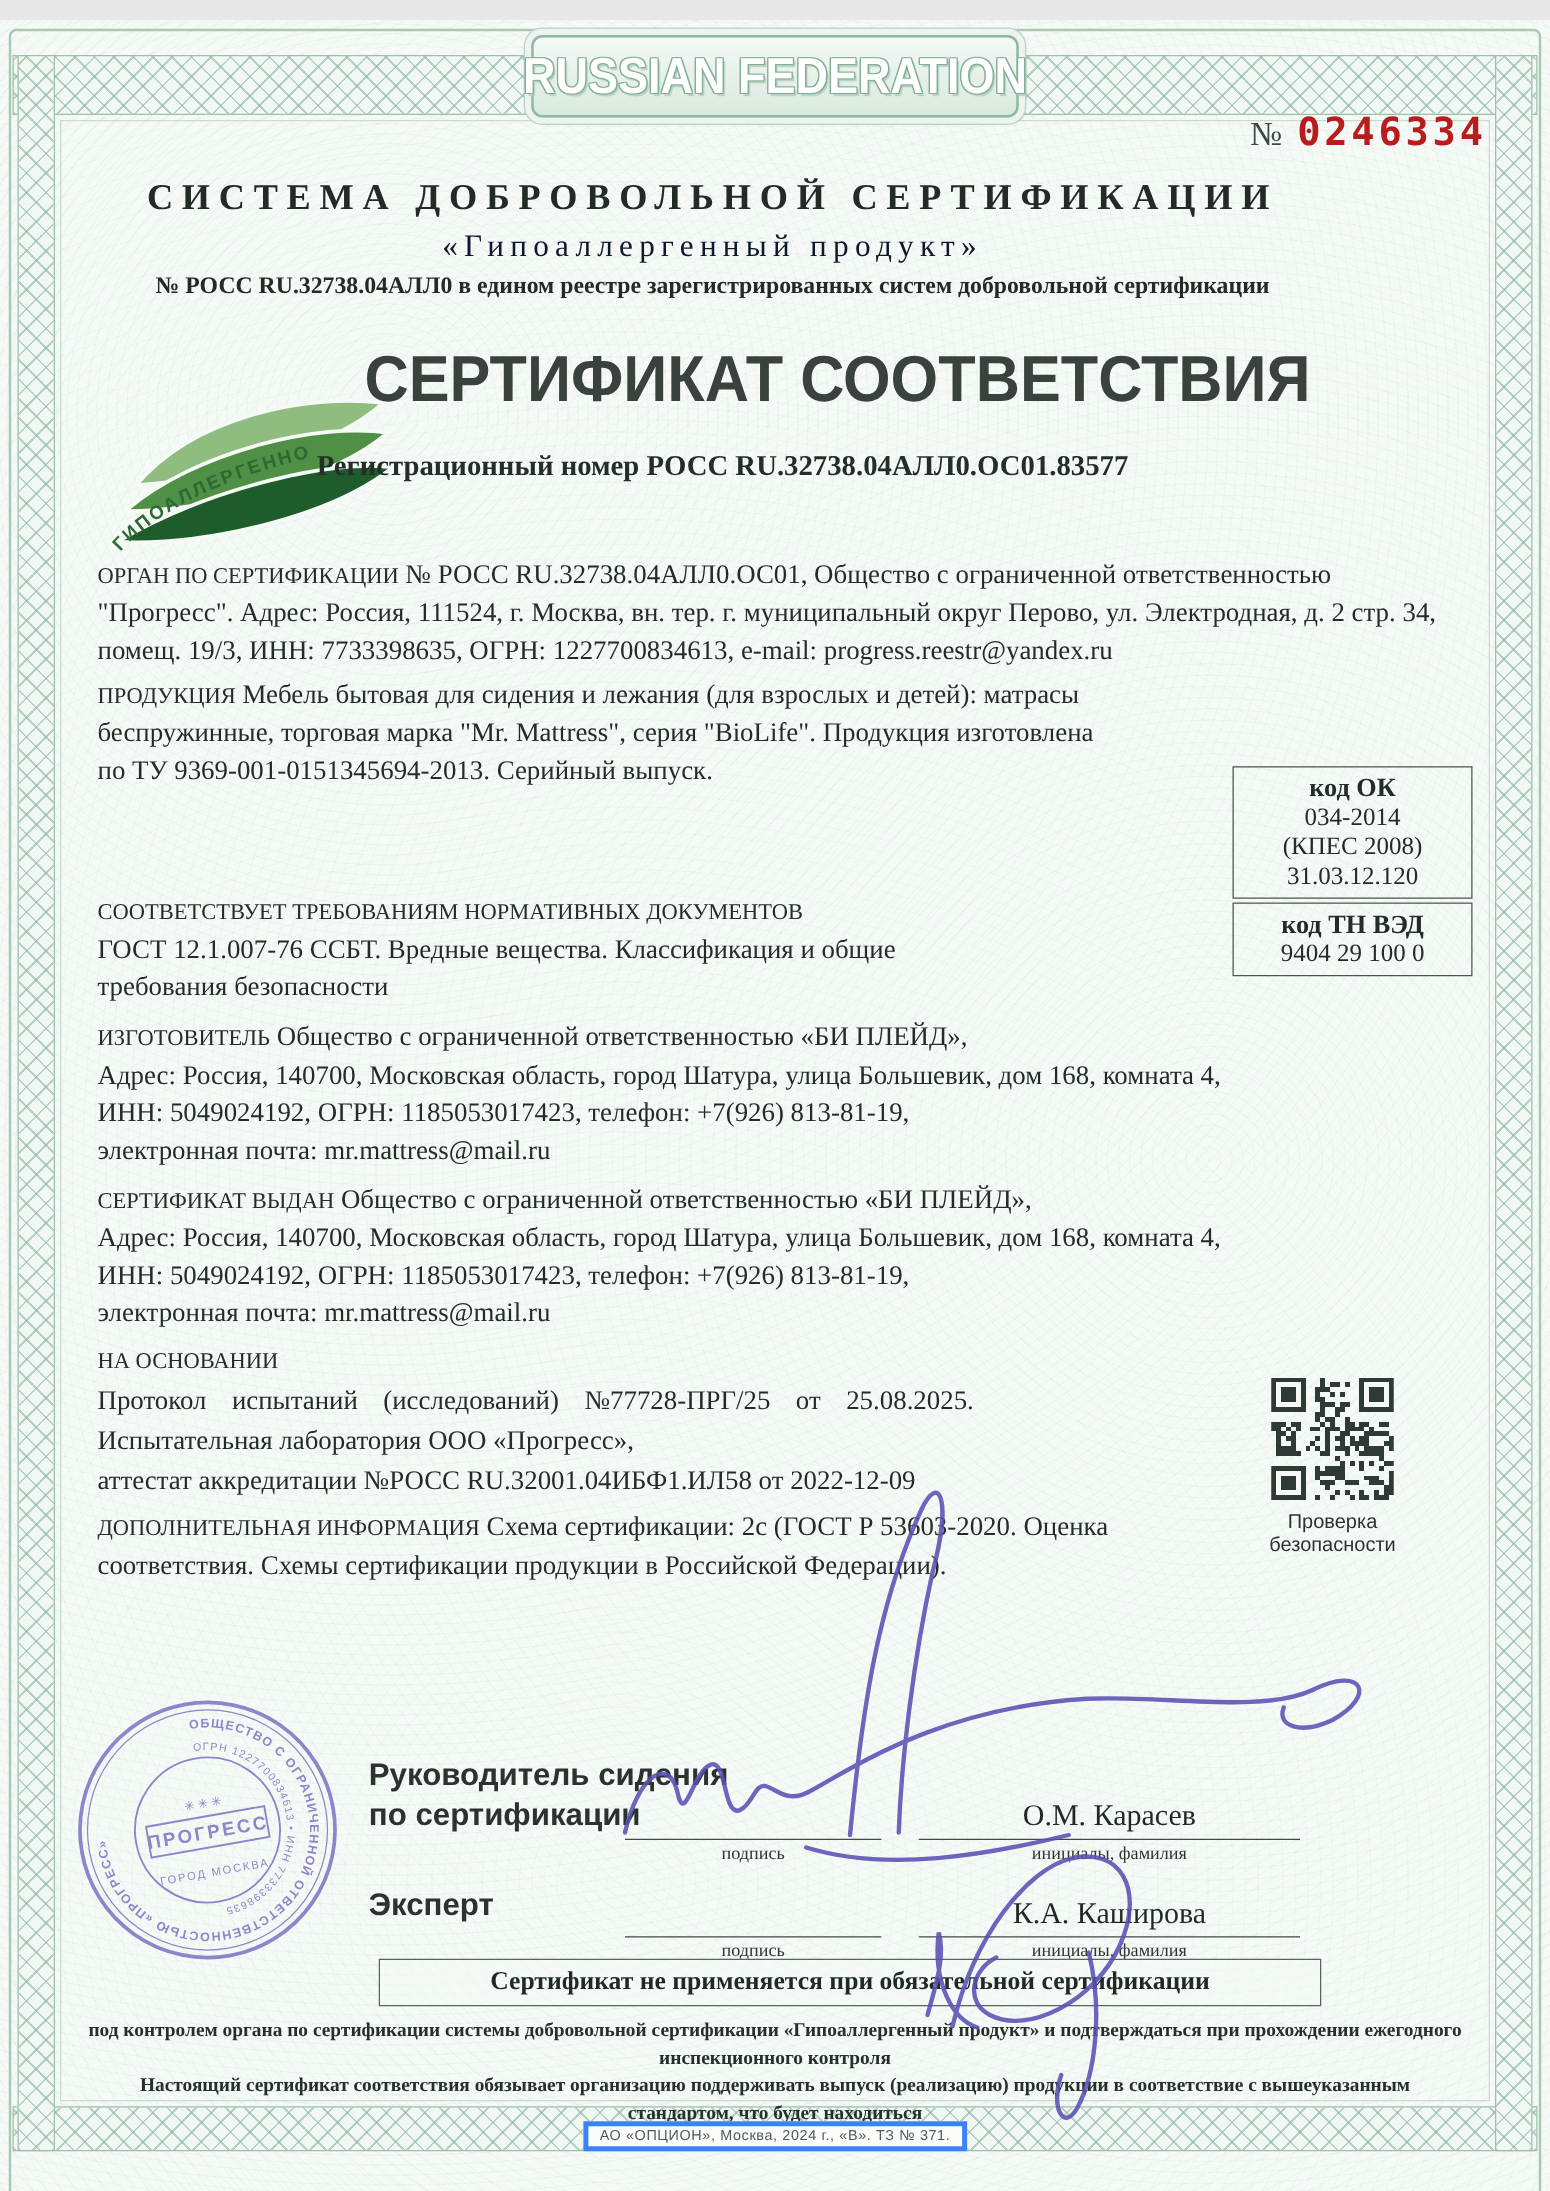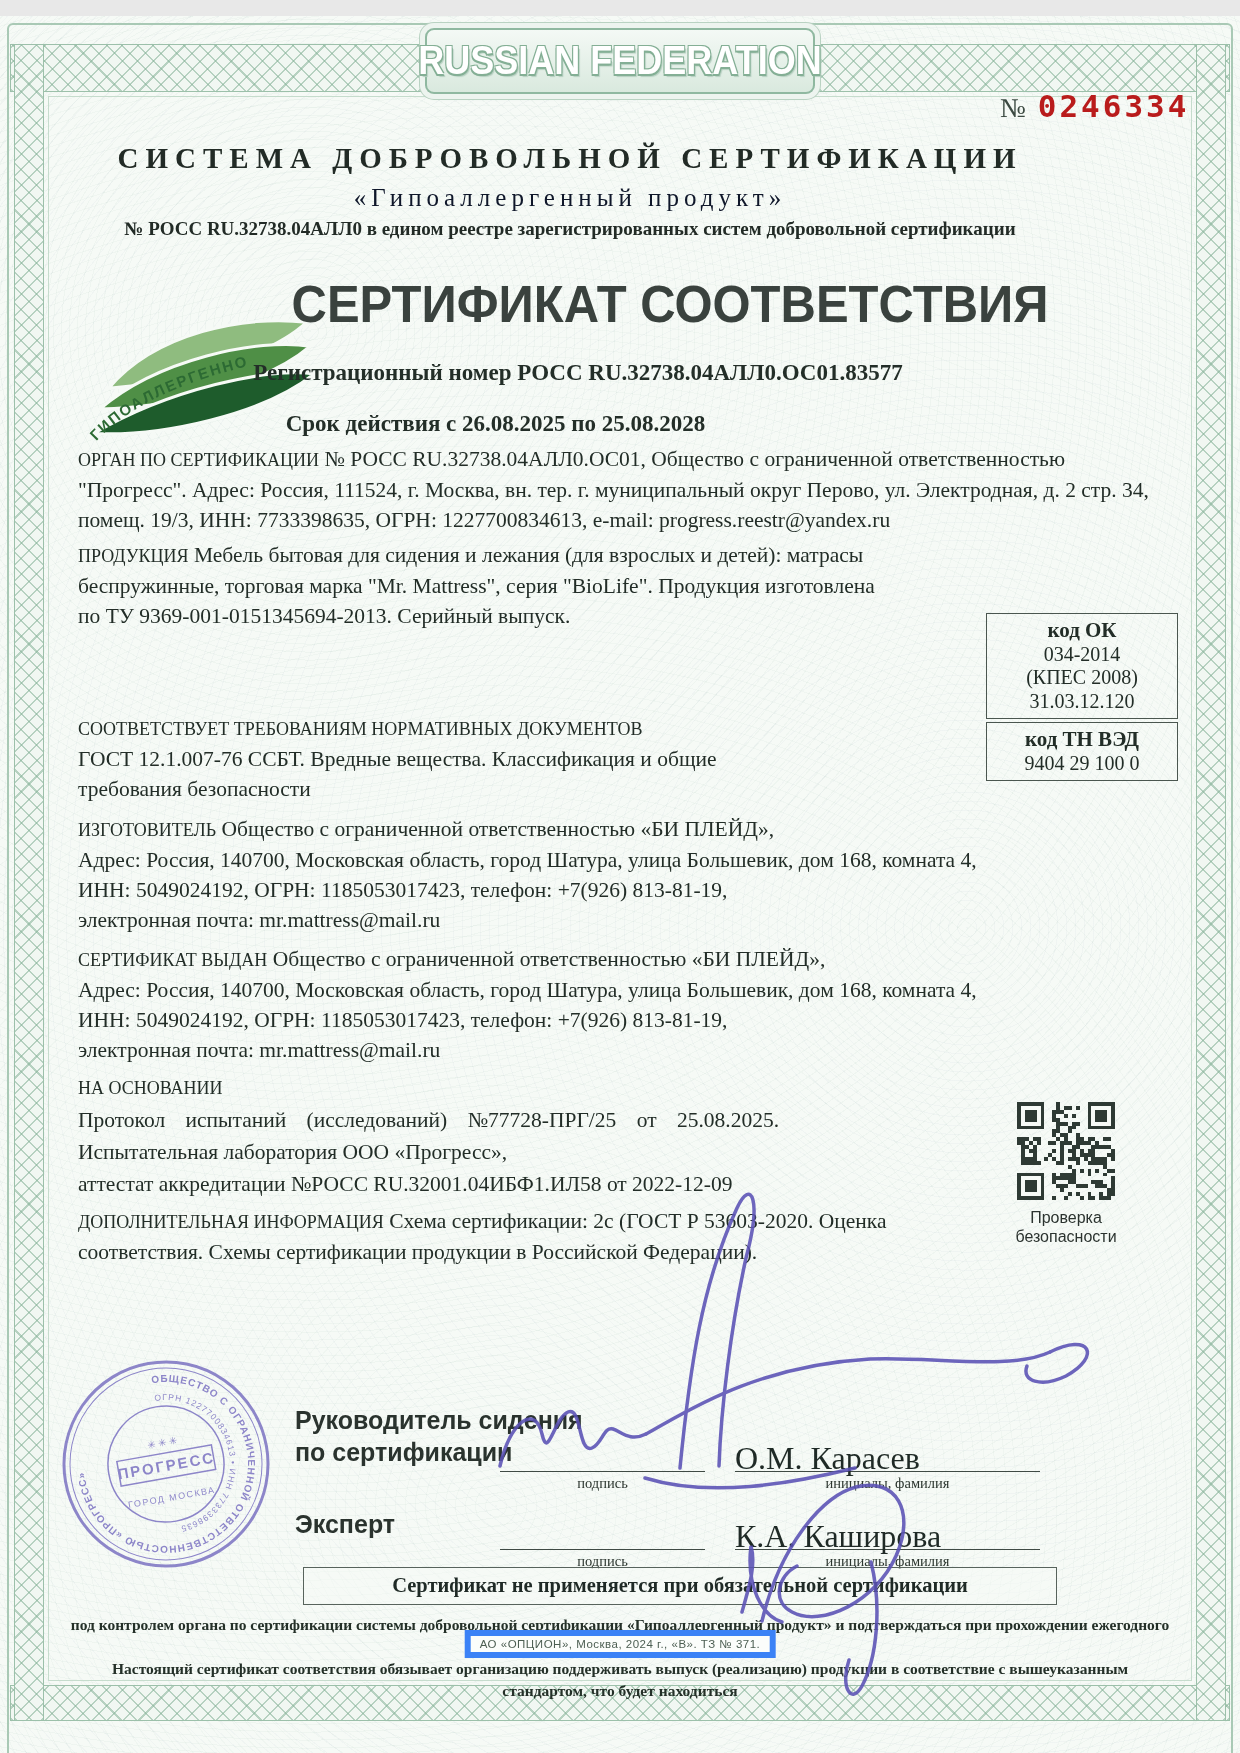--- a/index.html
+++ b/index.html
@@ -75,30 +75,30 @@
   .sig-line{position:absolute;height:0;border-bottom:1.5px solid #3f4a44;z-index:2;}
   #line-sig1{left:500px;top:1455px;width:205px;}
   #line-name1{left:735px;top:1455px;width:305px;}
   #line-sig2{left:500px;top:1533px;width:205px;}
   #line-name2{left:735px;top:1533px;width:305px;}
   .cap{position:absolute;font-size:14.5px;color:#2c362f;text-align:center;z-index:2;}
   #cap-sig1{left:500px;top:1459px;width:205px;}
   #cap-name1{left:735px;top:1459px;width:305px;}
   #cap-sig2{left:500px;top:1537px;width:205px;}
   #cap-name2{left:735px;top:1537px;width:305px;}
-  .sig-name{position:absolute;font-size:32px;text-align:left;color:#1f2a26;z-index:2;}
+  .sig-name{position:absolute;font-size:24px;text-align:center;color:#1f2a26;z-index:2;}
   #name1{left:735px;top:1424px;width:305px;}
   #name2{left:735px;top:1502px;width:305px;}
 
   .restriction{position:absolute;left:303px;top:1551px;width:752px;border:1px solid #57635c;text-align:center;
     font-weight:bold;font-size:20.5px;padding:6px 0 7px;color:#1f2a26;background:rgba(246,250,246,.55);z-index:2;}
   .fine{position:absolute;left:70px;width:1100px;top:1598px;text-align:center;font-size:15.5px;font-weight:bold;
     line-height:22px;color:#243028;z-index:2;}
-  .print-info{position:absolute;left:50%;transform:translateX(-50%);top:1614px;background:#fbfdfb;
-    border:6px solid #3b82f6;font-family:"Liberation Sans",sans-serif;font-size:11.5px;color:#4c5e52;
+  .print-info{position:absolute;left:50%;transform:translateX(-50%);top:1681px;background:#fbfdfb;
+    border:4px solid #3b82f6;font-family:"Liberation Sans",sans-serif;font-size:11.5px;color:#4c5e52;
     padding:2px 9px;letter-spacing:.5px;z-index:3;white-space:nowrap;}
 
   .stamp{position:absolute;left:58px;top:1340px;width:216px;height:216px;z-index:3;opacity:.85;transform:rotate(-10deg);}
   .sig-ink{position:absolute;left:450px;top:1150px;width:700px;height:530px;z-index:4;pointer-events:none;}
 </style>
 </head>
 <body>
 
 <div class="page">
   <div class="guilloche"></div>
@@ -133,21 +133,20 @@
       <path d="M20,100 C80,55 182,40 234,52 C187,87 90,104 20,100 Z" fill="#4f8f46" stroke="#f6faf6" stroke-width="3"></path>
       <path d="M12,124 C90,85 192,70 236,80 C182,117 80,132 12,124 Z" fill="#1e5c2c" stroke="#f6faf6" stroke-width="3"></path>
       <text font-family="Liberation Sans, sans-serif" font-size="15" font-weight="bold" fill="#2c6a33" letter-spacing="2">
         <textPath href="#logoArc">ГИПОАЛЛЕРГЕННО</textPath>
       </text>
     </svg>
   </div>
 
   <div class="cert-title">СЕРТИФИКАТ СООТВЕТСТВИЯ</div>
   <div class="reg-number">Регистрационный номер РОСС RU.32738.04АЛЛ0.ОС01.83577</div>
-  <div class="validity">Срок действия с 26.08.2025 по 25.08.2028</div>
 
   <div class="sec" id="sec-body">
     <b class="lbl">ОРГАН ПО СЕРТИФИКАЦИИ</b>
     <span>№ РОСС RU.32738.04АЛЛ0.ОС01, Общество с ограниченной ответственностью "Прогресс". Адрес: Россия, 111524, г. Москва, вн. тер. г. муниципальный округ Перово, ул. Электродная, д. 2 стр. 34, помещ. 19/3, ИНН: 7733398635, ОГРН: 1227700834613, e-mail: progress.reestr@yandex.ru</span>
   </div>
 
   <div class="sec" id="sec-product">
     <b class="lbl">ПРОДУКЦИЯ</b>
     <span>Мебель бытовая для сидения и лежания (для взрослых и детей): матрасы беспружинные, торговая марка "Mr. Mattress", серия "BioLife". Продукция изготовлена по ТУ 9369-001-0151345694-2013. Серийный выпуск.</span>
   </div>

